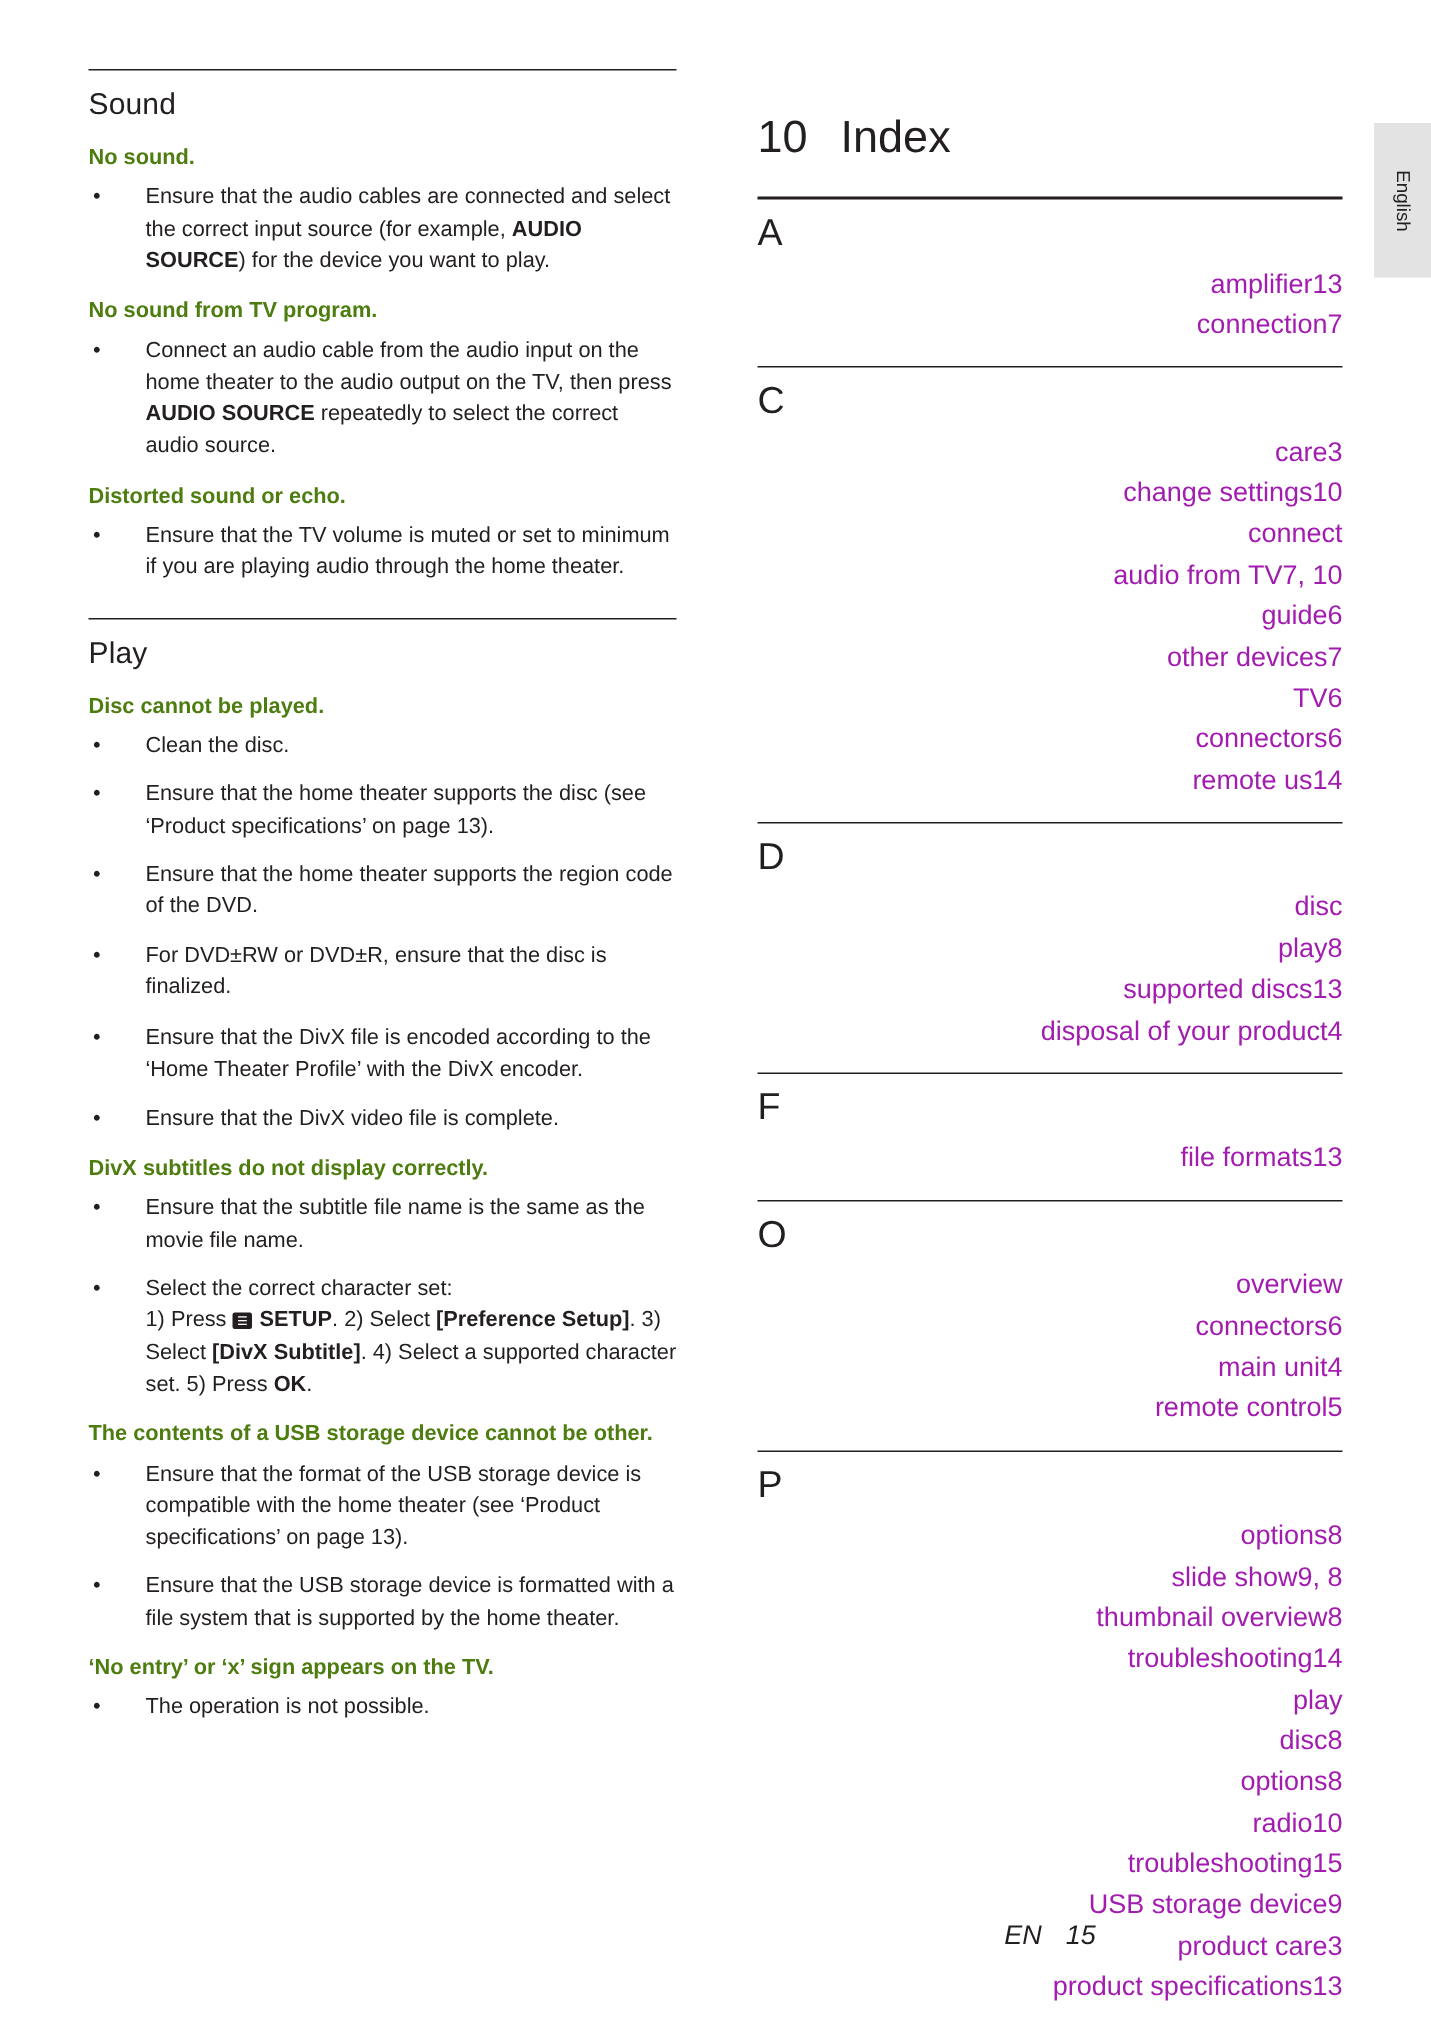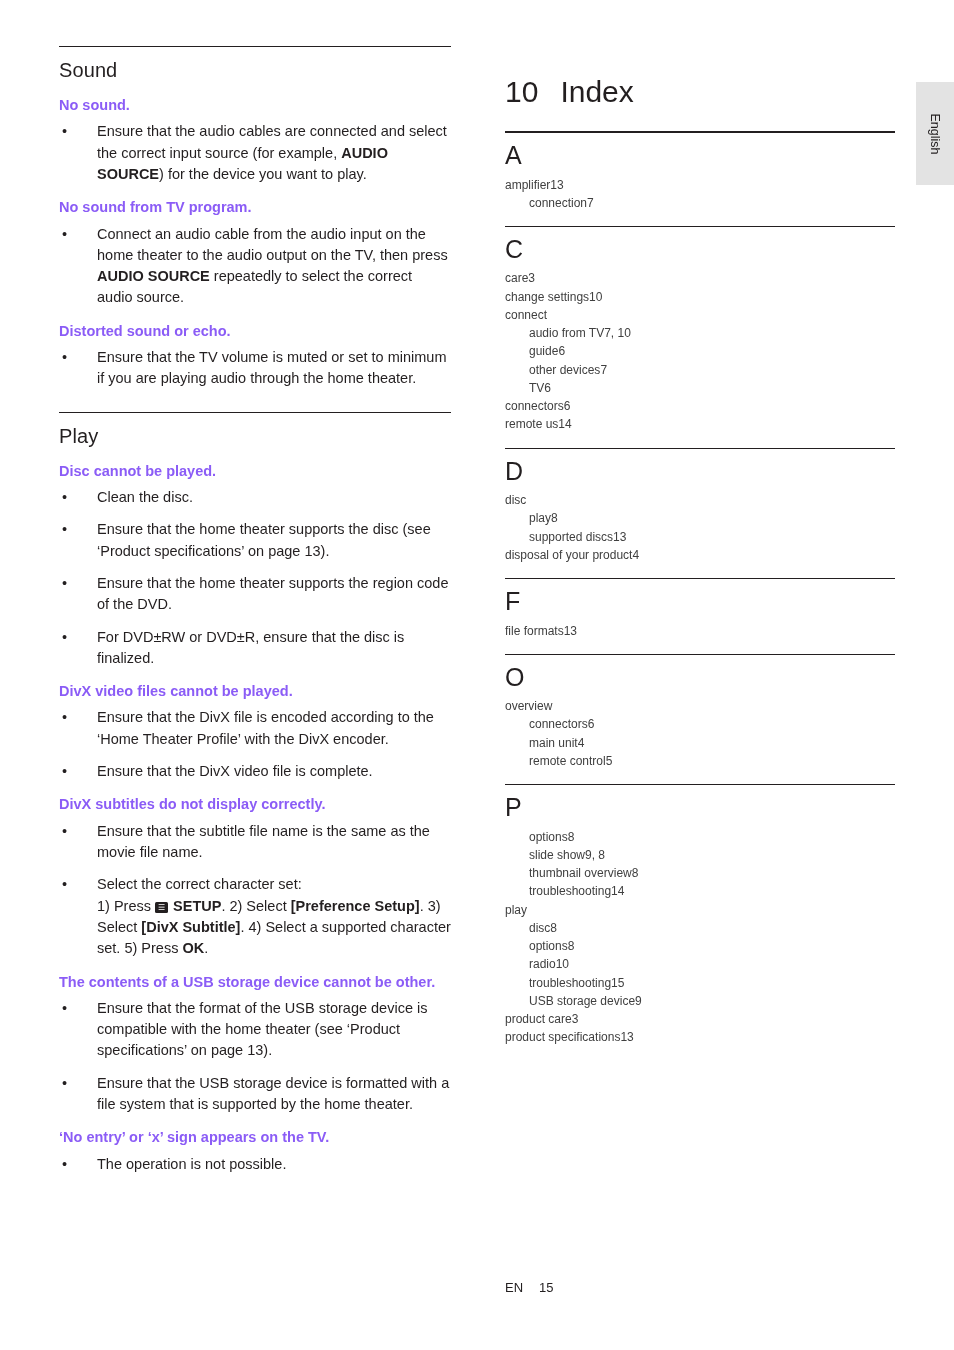--- a/index.html
+++ b/index.html
@@ -37,21 +37,21 @@
   .sec-title {
     font-size: 20px;
     font-weight: 400;
     color: #231f20;
     margin: 0 0 14px 0;
     letter-spacing: 0.1px;
   }
   .q {
     font-size: 14.5px;
     font-weight: bold;
-    color: #8b5cf6;
+    color: #4d7c0f;
     margin: 0 0 6px 0;
     line-height: 1.33;
   }
   .bullets {
     list-style: none;
     margin: 0 0 13px 0;
     padding: 0;
   }
   .bullets li {
     position: relative;
@@ -116,24 +116,24 @@
   }
   .idx-letter {
     font-size: 25px;
     font-weight: 400;
     color: #231f20;
     margin: 0 0 6px 0;
     line-height: 1.1;
   }
   .idx-row {
     display: flex;
-    justify-content: flex-start;
+    justify-content: flex-end;
     align-items: baseline;
-    font-size: 12px;
-    color: #404040;
+    font-size: 18px;
+    color: #a21caf;
     line-height: 1.52;
   }
   .idx-row .label { white-space: nowrap; }
   .idx-row .page-no { white-space: nowrap; }
   .idx-row.indent .label { padding-left: 24px; }
 
   
   .tab {
     position: absolute;
     right: 0;
@@ -151,23 +151,24 @@
     color: #231f20;
     white-space: nowrap;
   }
 
   
   .footer {
     position: absolute;
     left: 505px;
     top: 1280px;
     width: 390px;
-    text-align: left;
-    font-size: 13px;
-    color: #231f20;
+    text-align: center;
+    font-size: 18px;
+    color: #231f20;
+    font-style: italic;
   }
   .footer .en { margin-right: 16px; }
 </style>
 </head>
 <body>
 
 <div class="page">
 
   <div class="col-left">
     <div class="rule-top"></div>
@@ -196,21 +197,20 @@
         <div class="sub-block">
           <div class="q">Disc cannot be played.</div>
           <ul class="bullets">
             <li><span class="dot">•</span>Clean the disc.</li>
             <li><span class="dot">•</span>Ensure that the home theater supports the disc (see ‘Product specifications’ on page 13).</li>
             <li><span class="dot">•</span>Ensure that the home theater supports the region code of the DVD.</li>
             <li><span class="dot">•</span>For DVD±RW or DVD±R, ensure that the disc is finalized.</li>
           </ul>
         </div>
         <div class="sub-block">
-          <div class="q">DivX video files cannot be played.</div>
           <ul class="bullets">
             <li><span class="dot">•</span>Ensure that the DivX file is encoded according to the ‘Home Theater Profile’ with the DivX encoder.</li>
             <li><span class="dot">•</span>Ensure that the DivX video file is complete.</li>
           </ul>
         </div>
         <div class="sub-block">
           <div class="q">DivX subtitles do not display correctly.</div>
           <ul class="bullets">
             <li><span class="dot">•</span>Ensure that the subtitle file name is the same as the movie file name.</li>
             <li><span class="dot">•</span>Select the correct character set:<br>1) Press <span class="setup-icon">☰</span> <b>SETUP</b>. 2) Select <b>[Preference Setup]</b>. 3) Select <b>[DivX Subtitle]</b>. 4) Select a supported character set. 5) Press <b>OK</b>.</li>

